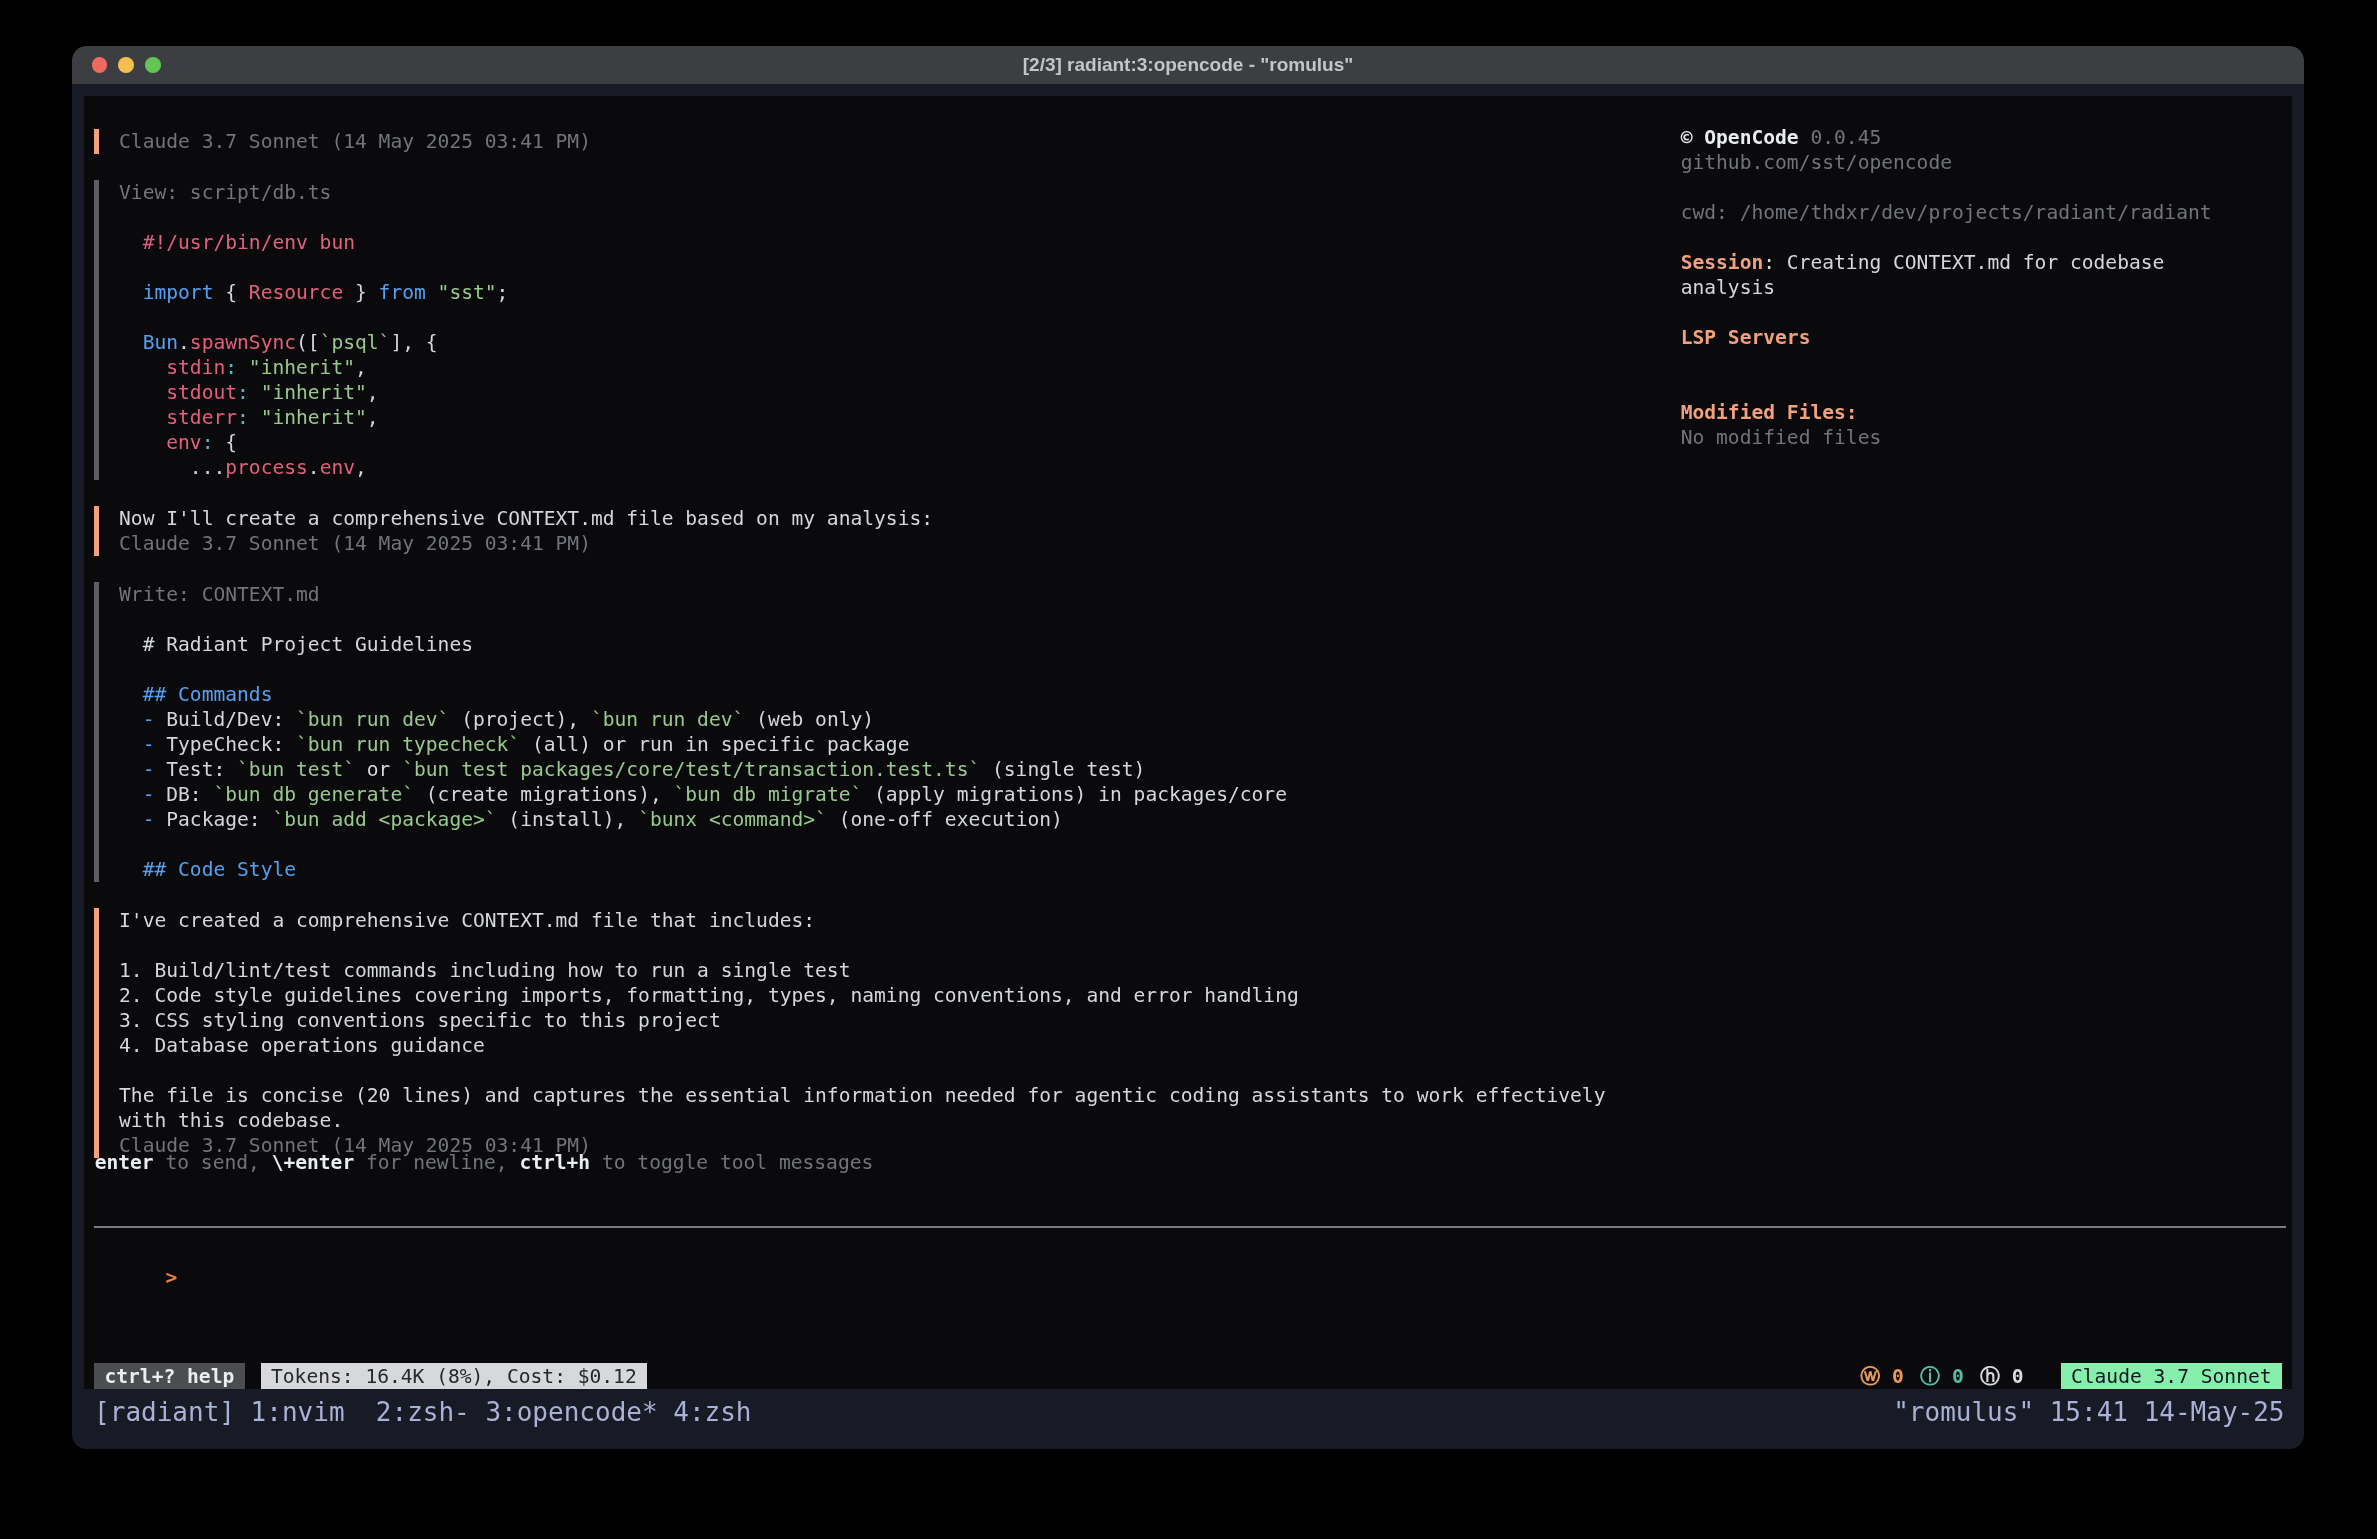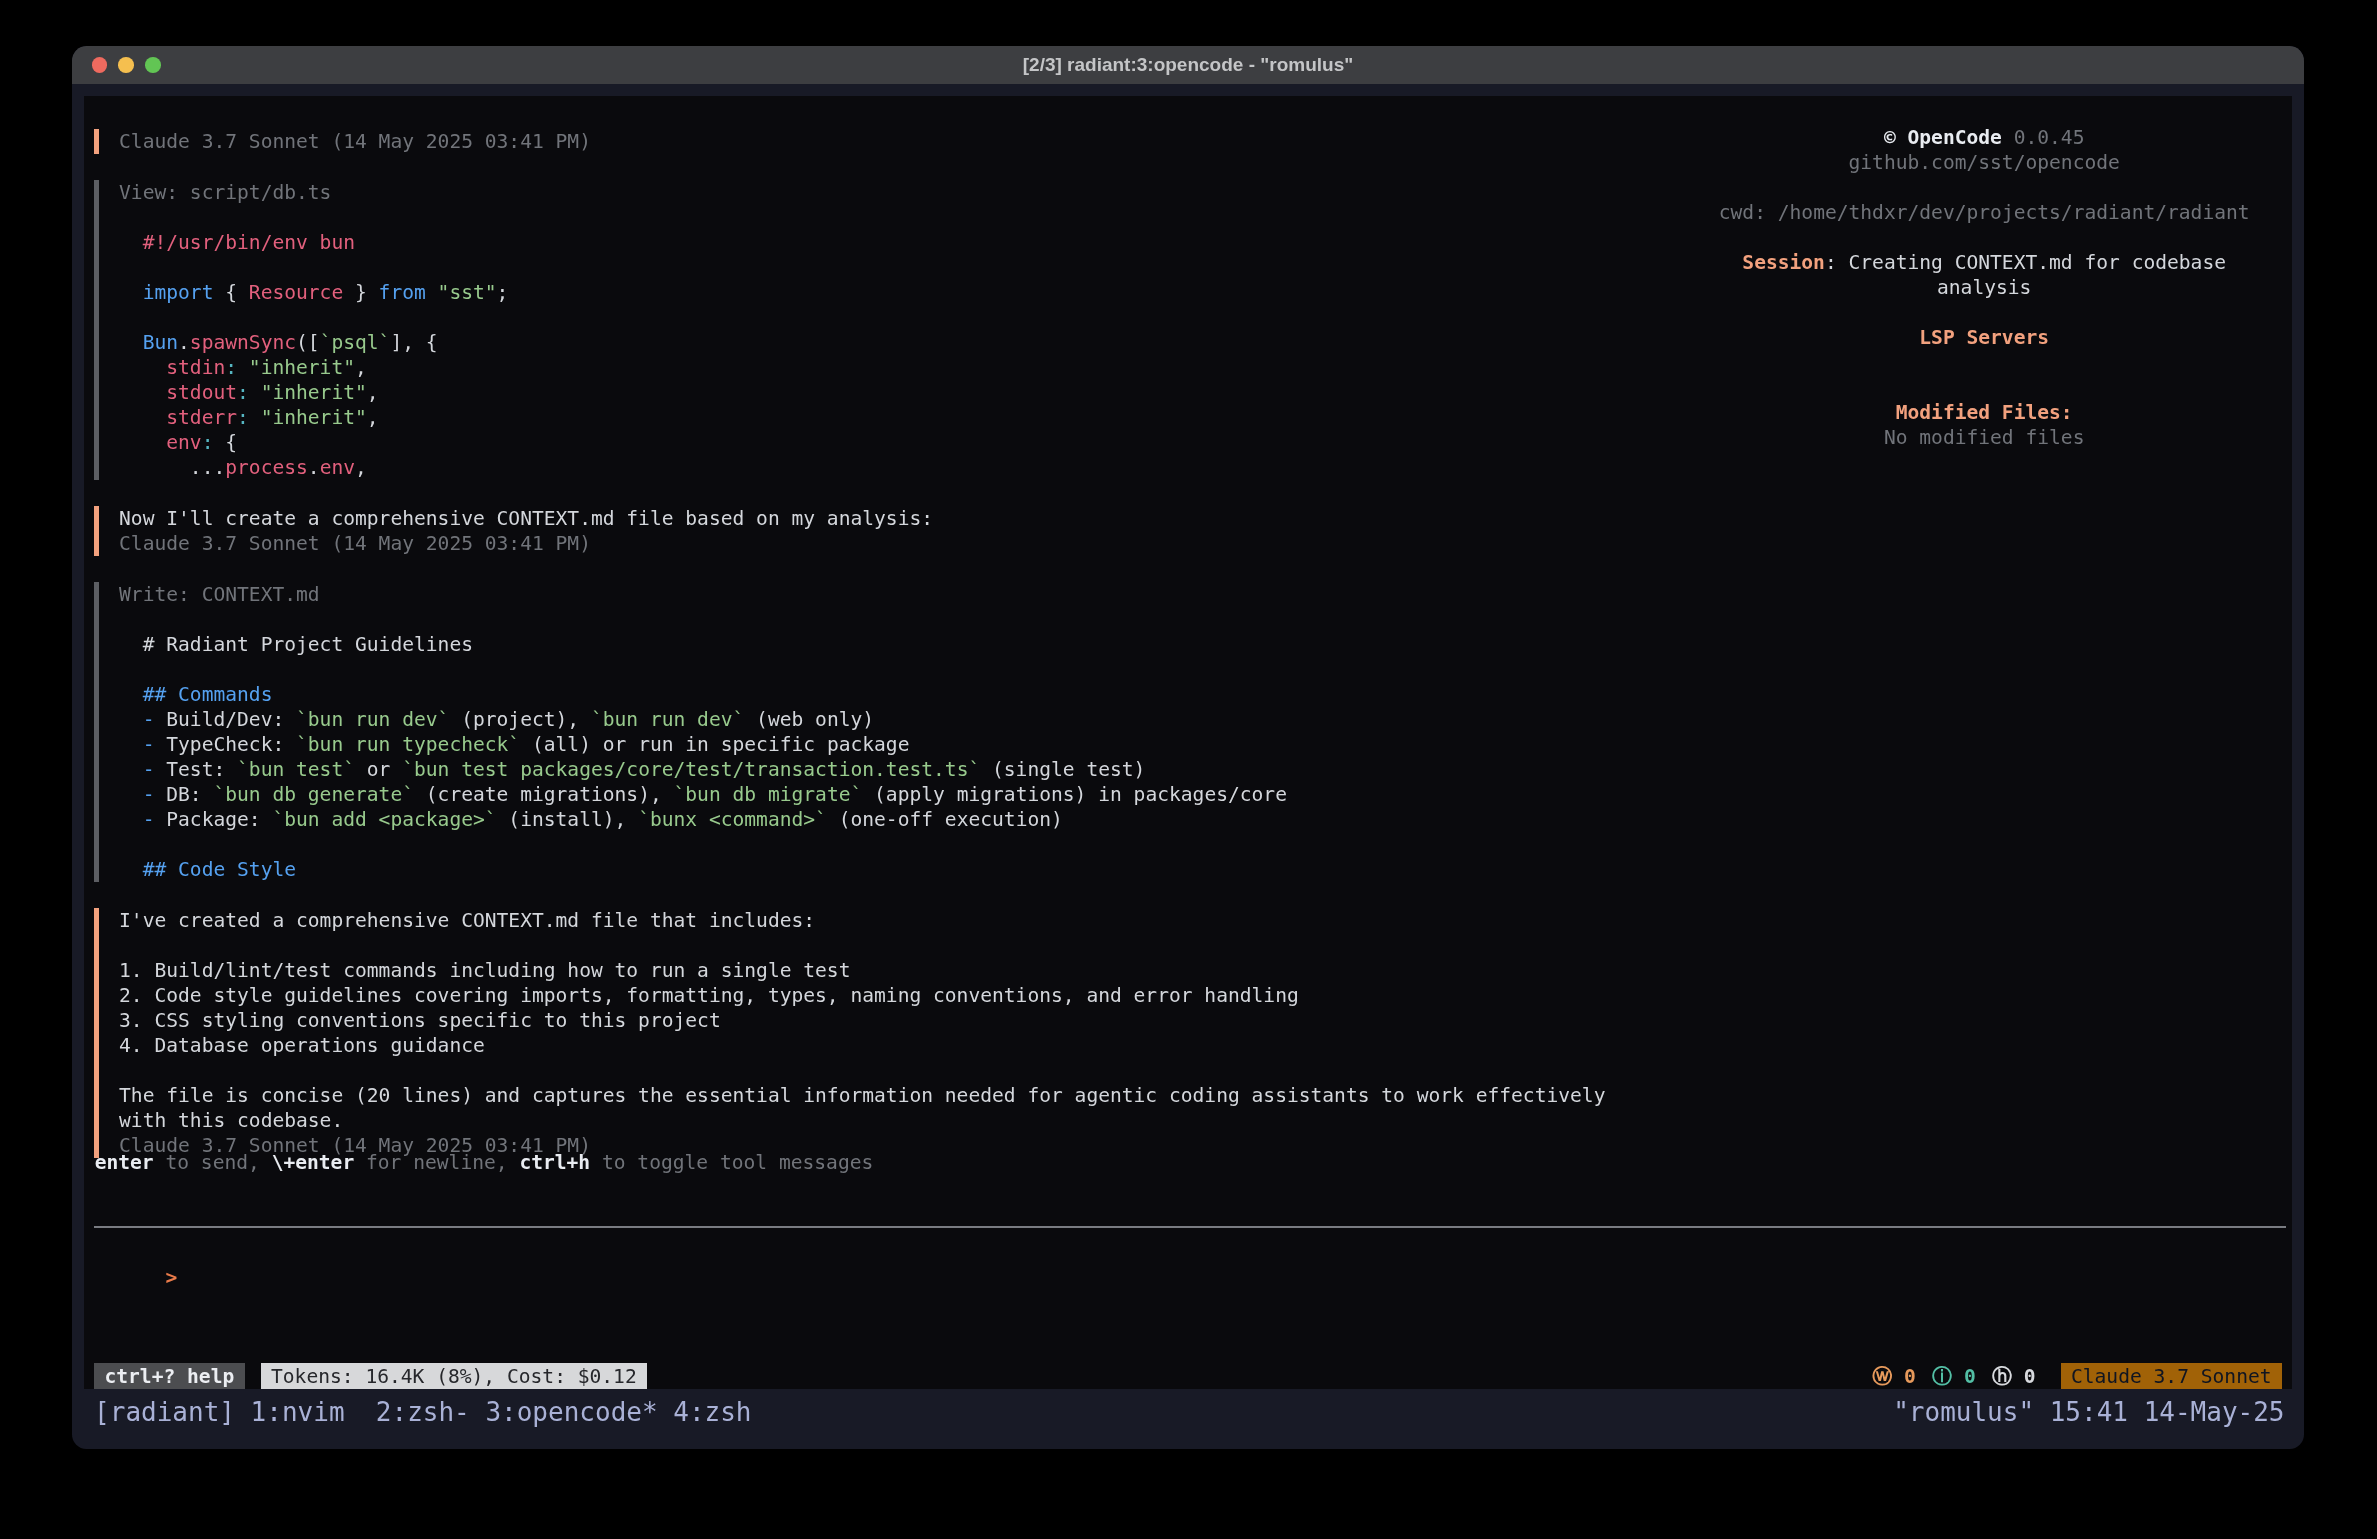--- a/index.html
+++ b/index.html
@@ -38,37 +38,37 @@
   .tok-blue    { color:#55a1f0; }
   .tok-green   { color:#98ca8d; }
   .tok-teal    { color:#56b6c2; }
   .tok-orangeb { color:#f2a17e; font-weight:bold; }
 
   .main { position:absolute; left:10.4px; top:33px; width:1530px; }
   .msg  { border-left:5.9px solid #5c5e63; padding-left:20px; margin-bottom:26px; }
   .msg.accent-orange { border-left-color:#f2a17e; }
   .msg.accent-gray   { border-left-color:#5c5e63; }
 
-  .sidebar { position:absolute; left:1597px; top:29px; width:607px;text-align:center; }
+  .sidebar { position:absolute; left:1597px; top:29px; width:607px; }
 
   .hint { position:absolute; left:11px; top:1054px; height:25px; line-height:25px; white-space:pre; }
   .input-divider { position:absolute; left:10.4px; right:5.9px; top:1130px; height:2px; background:#797b81; }
   .prompt-row { position:absolute; left:11px; top:1144px; height:25px; line-height:25px; white-space:pre; }
   .prompt-char { color:#ea7b4a; font-weight:bold; }
 
   .statusbar {
     position:absolute; left:10.4px; right:10.4px; bottom:0; height:26px;
     display:flex; justify-content:space-between; 
   }
   .status-left  { display:flex; }
   .status-right { display:flex; align-items:center; }
   .badge { display:inline-block; height:26px; line-height:27px; padding:0 10.4px; white-space:pre; }
   .badge-help   { background:#4c4d50; color:#eceef2; font-weight:bold; }
   .badge-tokens { background:#d7d8da; color:#26272b;margin-left:16px; }
-  .badge-model  { background:#a16207; color:#101521; }
+  .badge-model  { background:#86efac; color:#101521;margin-left:12px; }
   .diags { display:flex; align-items:center; gap:16.3px; margin-right:25px; font-weight:bold; }
   .diag { display:inline-flex; align-items:center; white-space:pre; }
   .diag-icon { font-family:"DejaVu Sans",sans-serif; font-size:20px; }
   .diag-orange { color:#e79a5c; }
   .diag-teal   { color:#53bfa5; }
   .diag-fg     { color:#d8dade; }
 
   .tmuxbar {
     position:absolute; left:11.7px; right:11.7px; top:1352px; height:29px;
     display:flex; justify-content:space-between;

